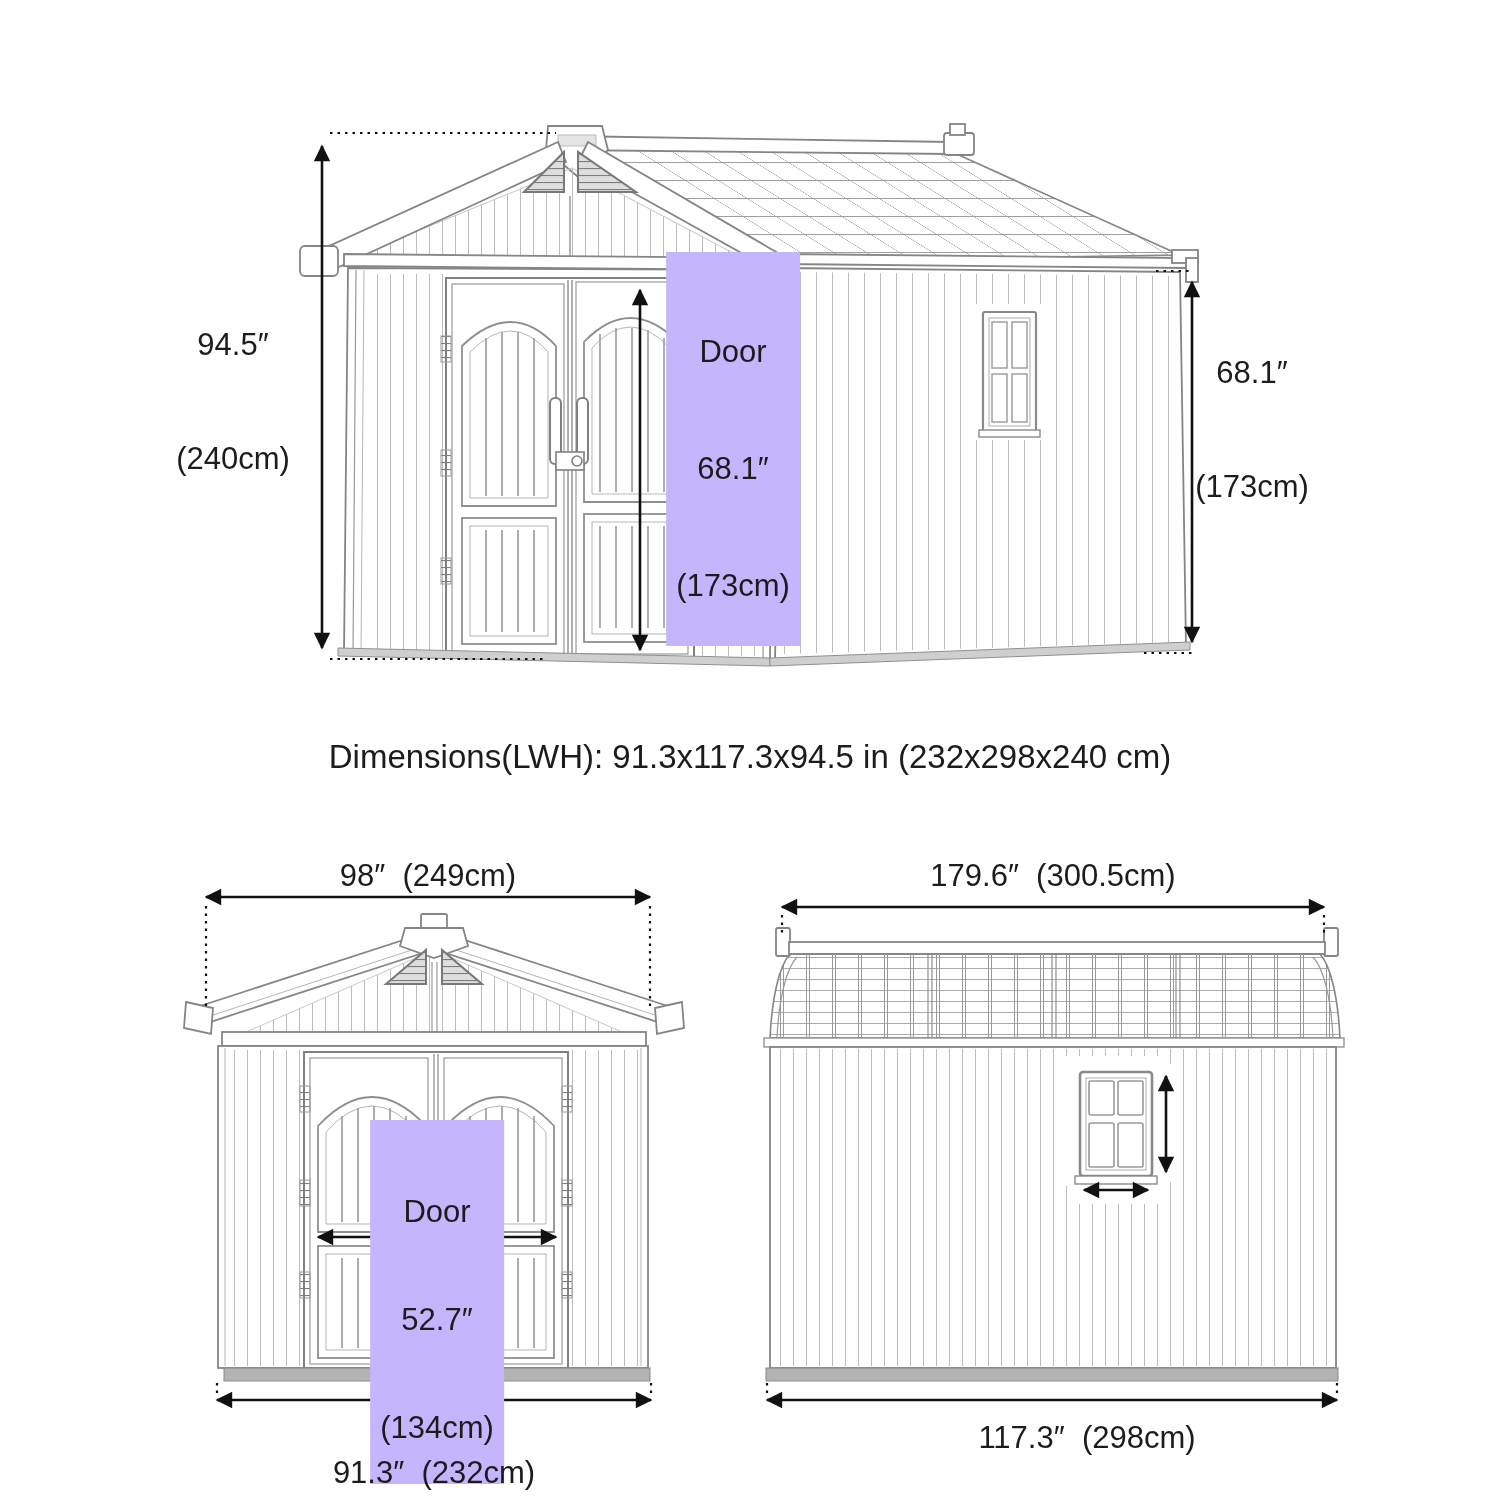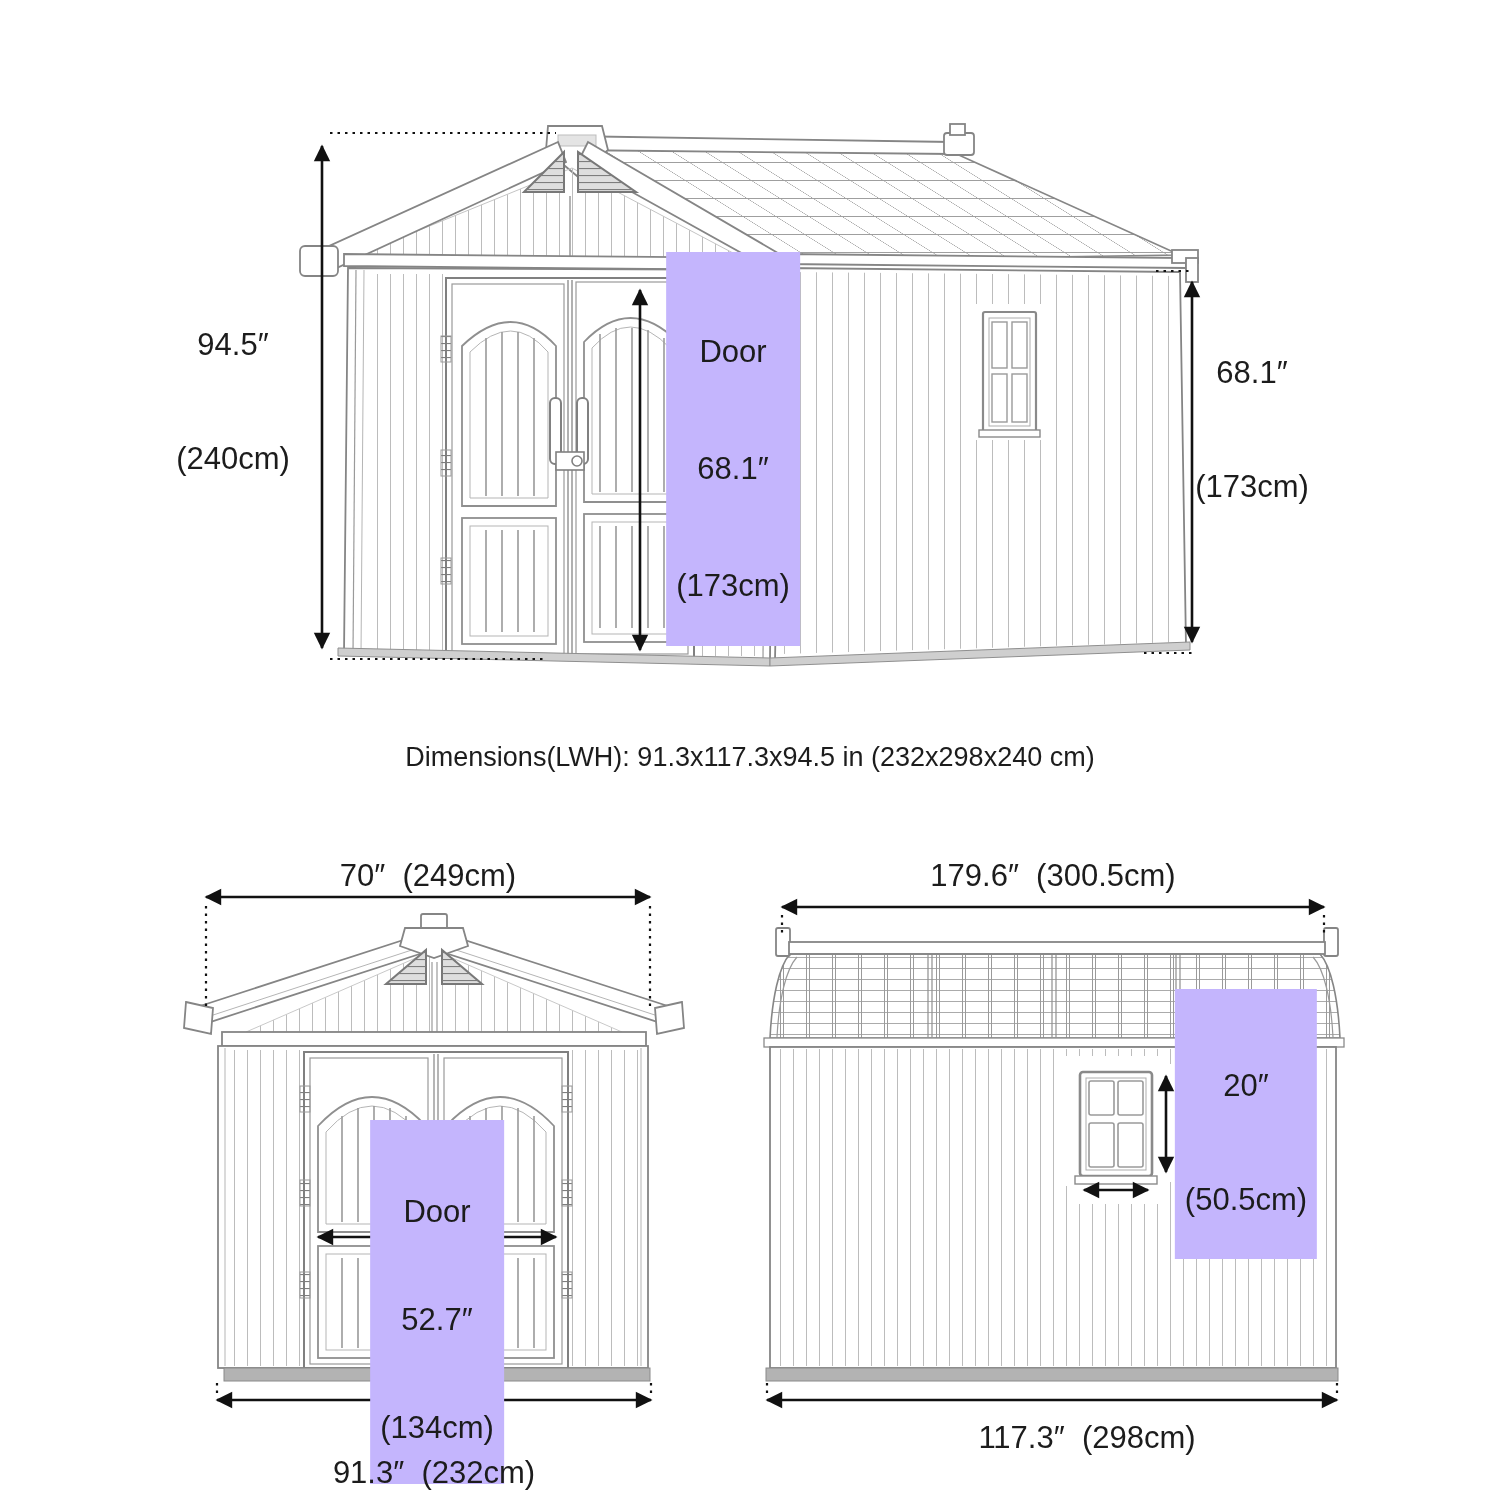--- a/index.html
+++ b/index.html
@@ -3,21 +3,21 @@
 <meta charset="utf-8">
 <style>
   html,body{margin:0;padding:0;background:#ffffff;}
   .canvas{position:relative;width:1500px;height:1500px;background:#fff;
           font-family:"Liberation Sans",sans-serif;color:#1c1c1c;overflow:hidden;}
   svg.art{position:absolute;left:0;top:0;}
   .lbl{position:absolute;transform:translate(-50%,-50%);text-align:center;
        font-size:31px;line-height:38px;white-space:pre;color:#1c1c1c;}
   .lbl.bg{background:#c4b5fd;padding:2px 10px;}
   .lbl .ln{display:block;}
-  .summary{font-size:27px;}
+  .summary{font-size:33px;}
   
   .dim{stroke:#111;stroke-width:2.6;fill:none;marker-start:url(#ah);marker-end:url(#ah);}
   .dot{stroke:#111;stroke-width:2.2;stroke-dasharray:2.5 5;fill:none;}
   .o1{stroke:#858585;stroke-width:1.8;fill:#fff;}
   .o2{stroke:#9a9a9a;stroke-width:1.2;fill:none;}
   .o3{stroke:#b5b5b5;stroke-width:1;fill:none;}
 </style>
 </head>
 <body>
 
@@ -256,33 +256,29 @@
   <span class="ln">(173cm)</span>
 </div>
 
 <div class="lbl" style="left:1252px;top:411px;">
   <span class="ln">68.1″</span>
   <span class="ln">(173cm)</span>
 </div>
 
 <div class="lbl summary" style="left:750px;top:757px;">Dimensions(LWH): 91.3x117.3x94.5 in (232x298x240 cm)</div>
 
-<div class="lbl" style="left:428px;top:876px;">70″  (249cm)</div>
+<div class="lbl" style="left:428px;top:876px;">98″  (249cm)</div>
 
 <div class="lbl bg" style="left:437px;top:1302px;line-height:36px;">
   <span class="ln">Door</span>
   <span class="ln">52.7″</span>
   <span class="ln">(134cm)</span>
 </div>
 
 <div class="lbl" style="left:434px;top:1438px;margin-top:35px;">91.3″  (232cm)</div>
 
 <div class="lbl" style="left:1053px;top:876px;">179.6″  (300.5cm)</div>
 
-<div class="lbl bg" style="left:1246px;top:1124px;line-height:38px;">
-  <span class="ln">20″</span>
-  <span class="ln">(50.5cm)</span>
-</div>
 
 
 <div class="lbl" style="left:1087px;top:1438px;">117.3″  (298cm)</div>
 
 </div>
 
 </body></html>

